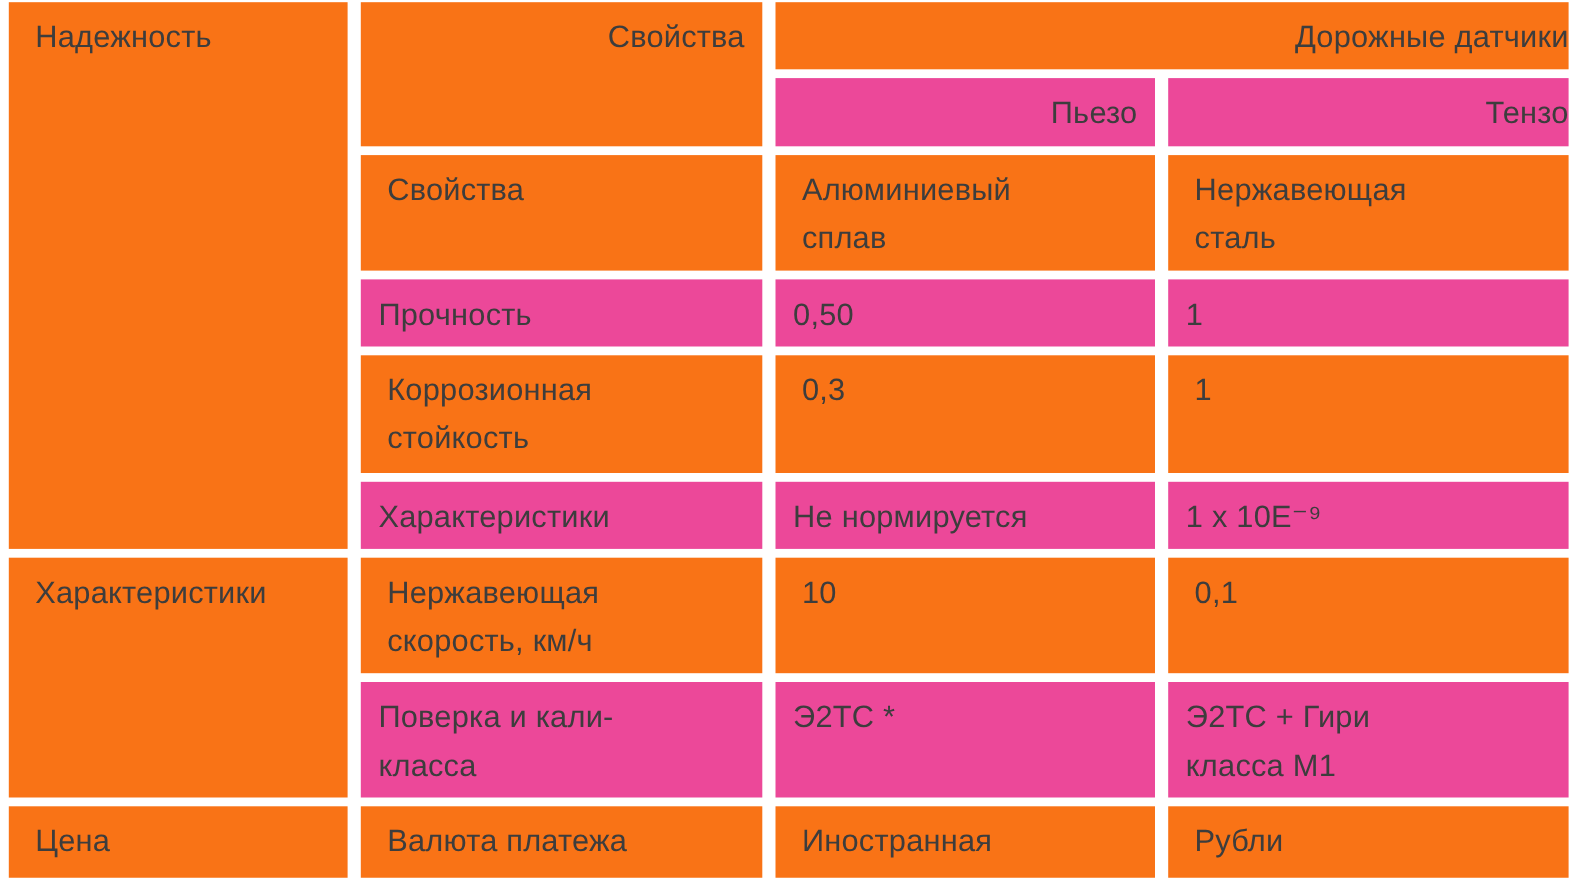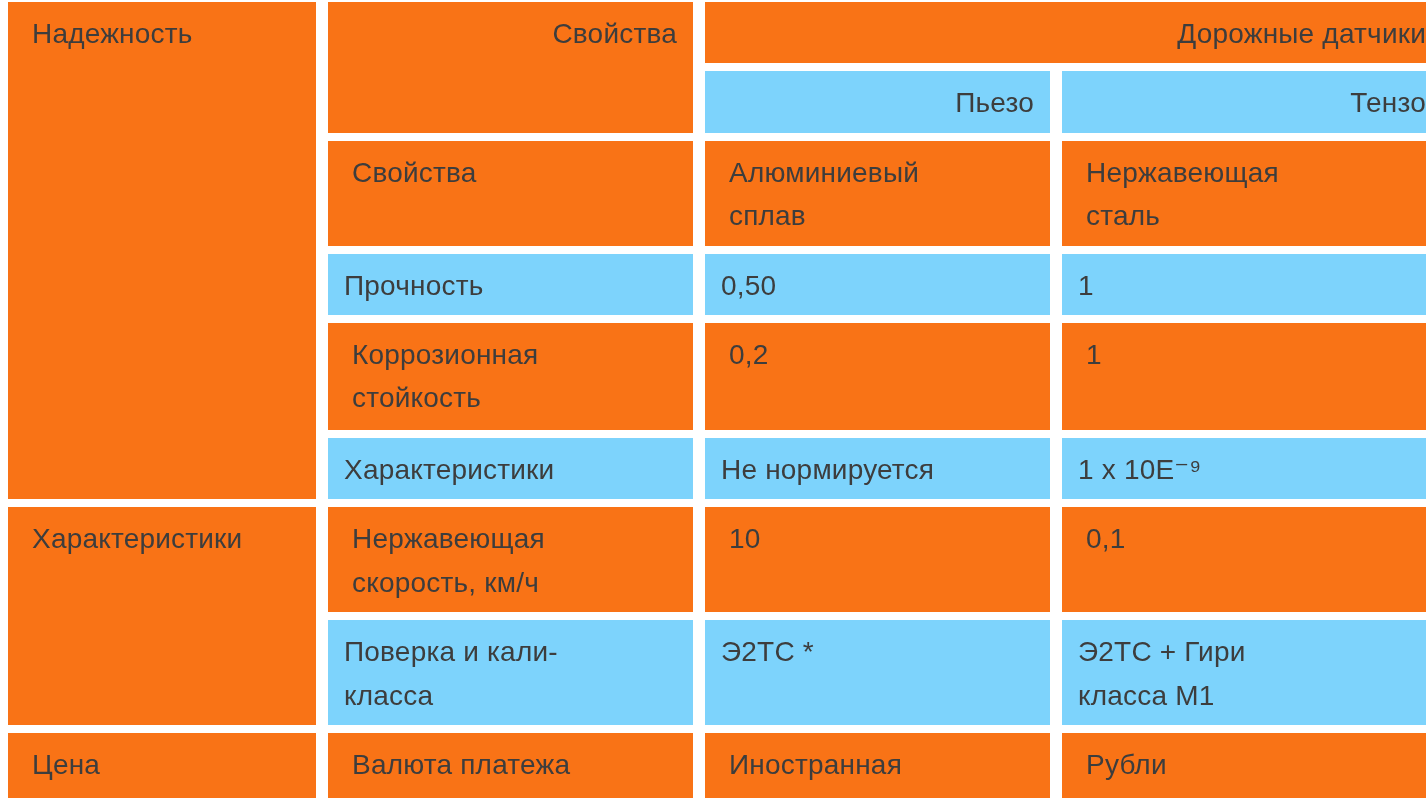--- a/index.html
+++ b/index.html
@@ -27,21 +27,21 @@
     box-sizing: border-box;
     vertical-align: top;
     padding: 10px 16px 8px 16px;
     font-size: 28px;
     line-height: 1.55;
     color: #3d3d3d;
     white-space: pre-line;
     letter-spacing: 0.2px;
   }
   td.dark  { background: #f97316; padding-left: 24px; }
-  td.light { background: #7dd3fc; }
+  td.light { background: #ec4899; }
   td.center { text-align: right; }
   tr.r1 { height: 57px; }
   tr.r2 { height: 53px; }
   tr.r3 { height: 103px; }
   tr.r4 { height: 53px; }
   tr.r5 { height: 107px; }
   tr.r6 { height: 53px; }
   tr.r7 { height: 103px; }
   tr.r8 { height: 102px; }
   tr.r9 { height: 101px; }
@@ -74,21 +74,21 @@
 сталь</td>
     </tr>
     <tr class="r4">
       <td class="light">Прочность</td>
       <td class="light">0,50</td>
       <td class="light">1</td>
     </tr>
     <tr class="r5">
       <td class="dark">Коррозионная
 стойкость</td>
-      <td class="dark">0,2</td>
+      <td class="dark">0,3</td>
       <td class="dark">1</td>
     </tr>
     <tr class="r6">
       <td class="light">Характеристики</td>
       <td class="light">Не нормируется</td>
       <td class="light">1 x 10E⁻⁹</td>
     </tr>
     <tr class="r7">
       <td rowspan="2" class="dark">Характеристики</td>
       <td class="dark">Нержавеющая

